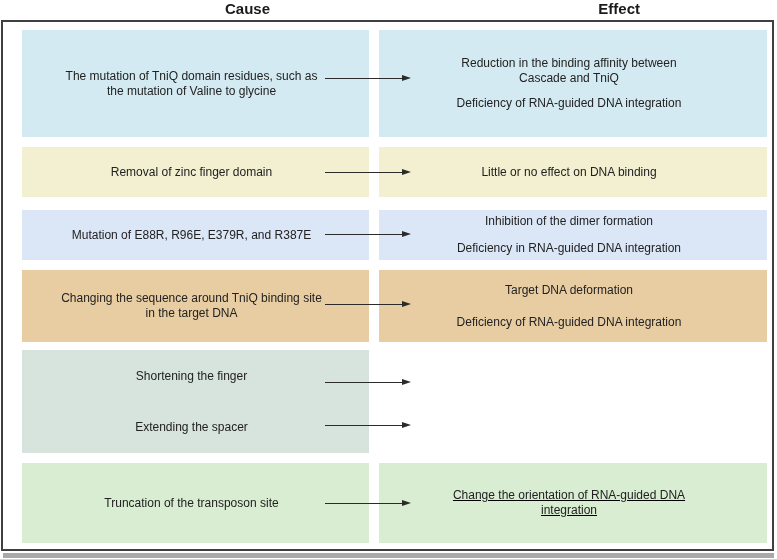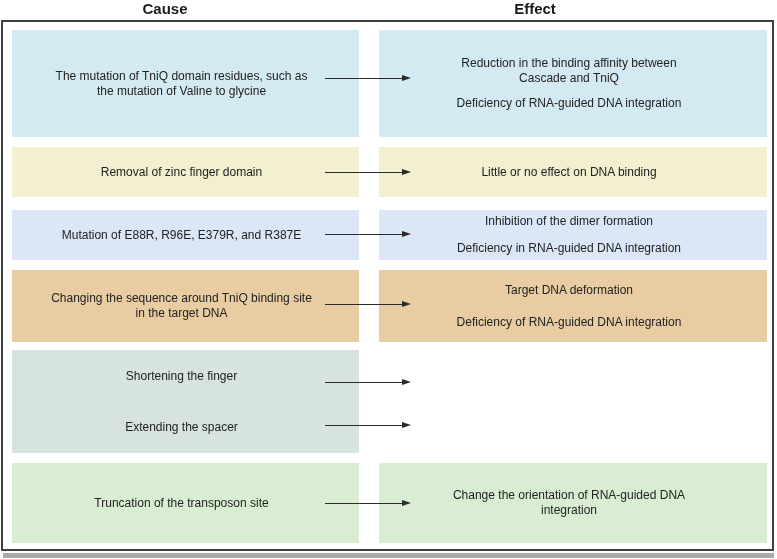--- a/index.html
+++ b/index.html
@@ -1,39 +1,39 @@
 <!DOCTYPE html>
 <html><head>
 <meta charset="utf-8">
 <style>
   html,body{margin:0;padding:0;background:#ffffff;}
   .canvas{
     position:relative;width:777px;height:559px;background:#ffffff;
     font-family:"Liberation Sans",sans-serif;overflow:hidden;
   }
   .col-header{
-    position:absolute;top:0;height:38px;text-align:center;
+    position:absolute;top:0;height:38px;text-align:right;
     font-weight:bold;font-size:15px;color:#1a1a1a;line-height:18px;
   }
   .hdr-cause{left:60px;width:210px;}
   .hdr-effect{left:430px;width:210px;}
   .frame{
     position:absolute;left:1px;top:20px;width:773px;height:531px;
     box-sizing:border-box;border:2px solid #3f3f3f;background:#ffffff;
   }
   .frame-shadow{
     position:absolute;left:3px;top:553px;width:771px;height:5px;
     background:#a9a9a9;
   }
   .box{
     position:absolute;display:flex;flex-direction:column;
     justify-content:center;align-items:center;box-sizing:border-box;
     padding:4px 16px 4px 8px;
   }
-  .cause-box{left:12px;width:347px;}
+  .cause-box{left:22px;width:347px;}
   .effect-box{left:379px;width:388px;}
   .box p{
     margin:0;font-size:12px;line-height:15px;color:#222222;
     text-align:center;max-width:264px;
   }
   .box p.w252{max-width:252px;}
   
   .r1{top:30px;height:107px;}
   .r2{top:147px;height:50px;}
   .r3{top:210px;height:50px;}
@@ -99,21 +99,21 @@
   </div>
 
   <div class="box cause-box r5 gap36" style="background: rgb(215, 227, 221);">
     <p>Shortening the finger</p>
     <p>Extending the spacer</p>
   </div>
 
   <div class="box cause-box r6" style="background: rgb(217, 237, 210);">
     <p>Truncation of  the  transposon site</p>
   </div>
-  <div class="box effect-box r6" style="background: rgb(217, 237, 210);">
+  <div class="box effect-box r6" style="background: rgb(217, 237, 210); text-decoration: underline;">
     <p>Change the orientation of RNA-guided DNA integration</p>
   </div>
 
   <div class="arrow a1">
       <span class="shaft"></span>
       <span class="head"></span>
     </div>
   <div class="arrow a2">
       <span class="shaft"></span>
       <span class="head"></span>

